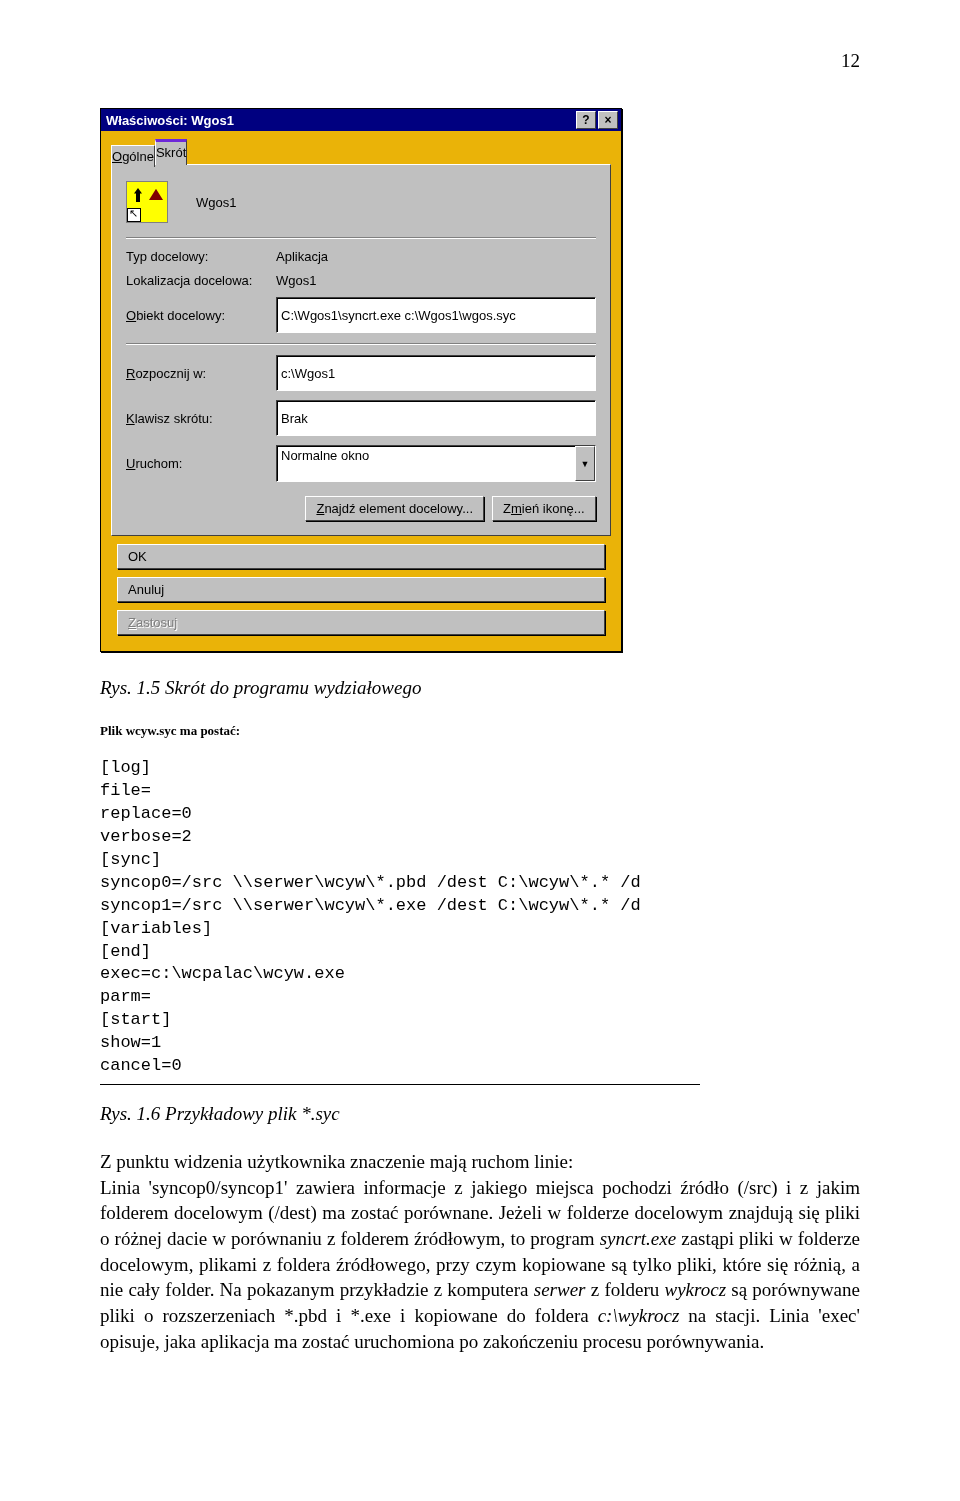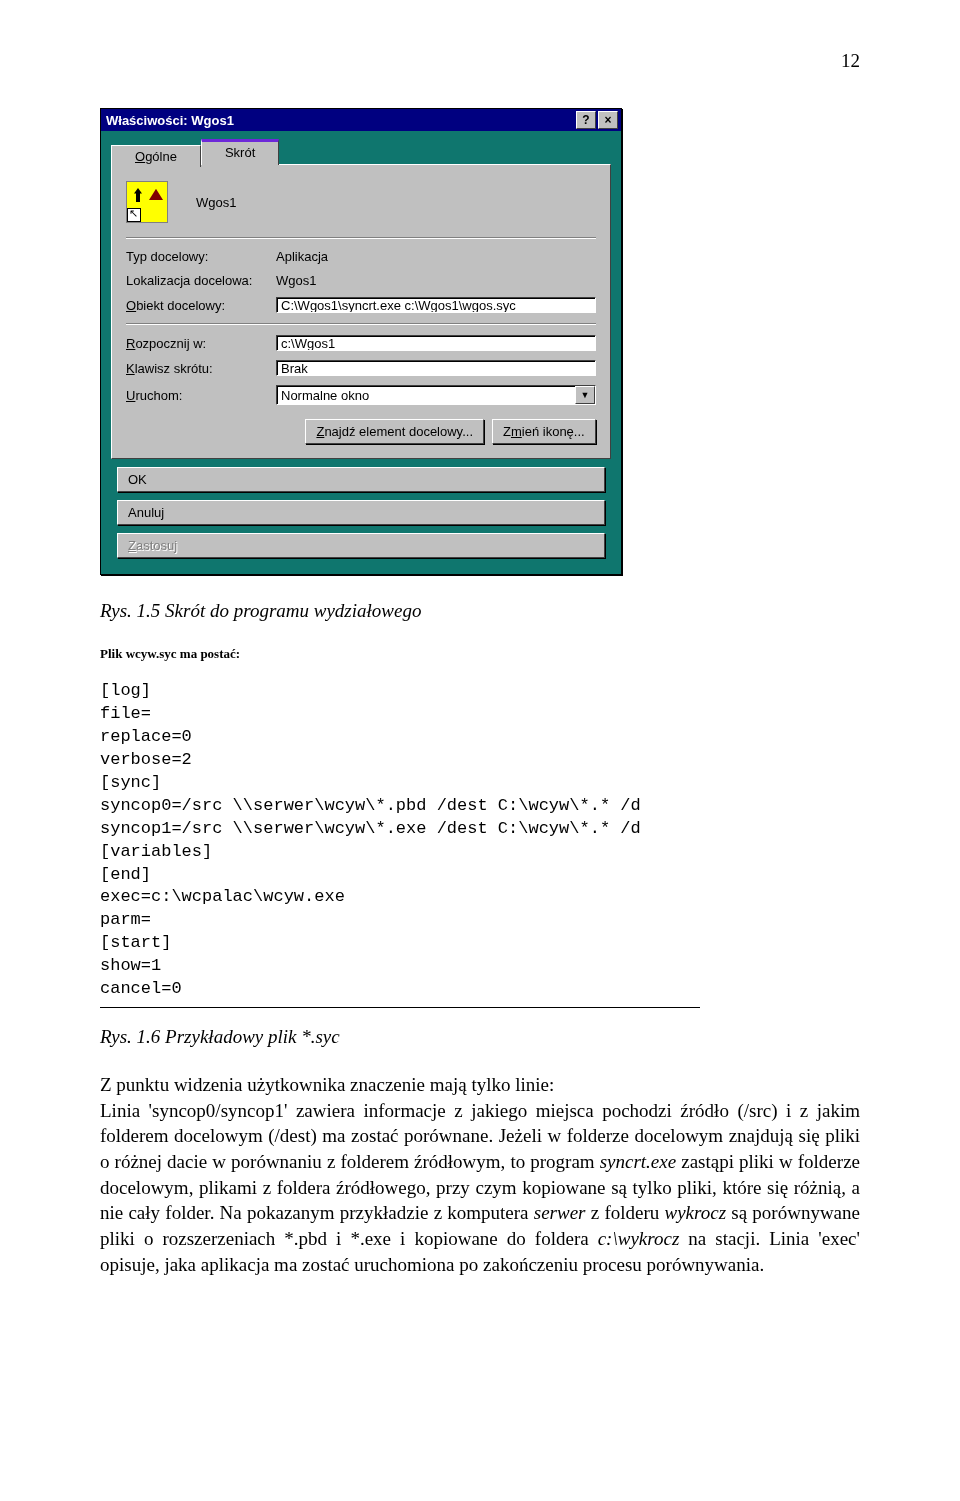--- a/index.html
+++ b/index.html
@@ -16,21 +16,21 @@
   .page-number {
     text-align: right;
     font-size: 19px;
     margin-bottom: 30px;
   }
   .dialog-wrap {
     margin-bottom: 25px;
   }
   .dialog {
     width: 520px;
-    background: #0f766e;
+    background: #eab308;
     border: 1px solid #000;
     font-family: "Tahoma","MS Sans Serif",sans-serif;
     font-size: 13px;
     color: #000;
     box-shadow: 1px 1px 0 #000;
     margin-top: 36px;
   }
   .titlebar {
     background: #000080;
     color: #fff;
@@ -61,21 +61,21 @@
     padding: 8px 10px 10px 10px;
   }
   .tabs {
     display: flex;
     align-items: flex-end;
     margin-bottom: -1px;
     position: relative;
     z-index: 2;
   }
   .tab {
-    padding: 3px 23px;
+    padding: 3px 0;
     background: #c0c0c0;
     border: 1px solid #808080;
     border-bottom: none;
     margin-right: 0;
     font-size: 13px;
     position: relative;
   }
   .tab.inactive {
     border-top-color: #fff;
     border-left-color: #fff;
@@ -169,34 +169,34 @@
     background: #fff;
     border: 1px solid #808080;
     border-top-color: #404040;
     border-left-color: #404040;
     border-right-color: #fff;
     border-bottom-color: #fff;
     box-shadow: inset 1px 1px 0 #000;
     padding: 2px 4px;
     font-size: 13px;
     font-family: "Tahoma","MS Sans Serif",sans-serif;
-    height: 16px;
+    height: 36px;
     box-sizing: border-box;
   }
   .select-box {
     flex: 1;
     display: flex;
     background: #fff;
     border: 1px solid #808080;
     border-top-color: #404040;
     border-left-color: #404040;
     border-right-color: #fff;
     border-bottom-color: #fff;
     box-shadow: inset 1px 1px 0 #000;
-    height: 20px;
+    height: 37px;
     box-sizing: border-box;
   }
   .select-box .sel-text {
     flex: 1;
     padding: 2px 4px;
     font-size: 13px;
   }
   .select-box .sel-btn {
     width: 18px;
     background: #c0c0c0;
@@ -349,16 +349,16 @@
 exec=c:\wcpalac\wcyw.exe
 parm=
 [start]
 show=1
 cancel=0</div>
   <hr class="code-hr">
 
   <div class="caption">Rys. 1.6 Przykładowy plik *.syc</div>
 
   <div class="justified">
-    <span>Z punktu widzenia użytkownika znaczenie mają tylko linie:</span><br>
+    <span>Z punktu widzenia użytkownika znaczenie mają ruchom linie:</span><br>
     <span>Linia 'syncop0/syncop1' zawiera informacje z jakiego miejsca pochodzi źródło (/src) i z jakim folderem docelowym (/dest) ma zostać porównane. Jeżeli w folderze docelowym znajdują się pliki o różnej dacie w porównaniu z folderem źródłowym, to program </span><i>syncrt.exe</i><span> zastąpi pliki w folderze docelowym, plikami z foldera źródłowego, przy czym kopiowane są tylko pliki, które się różnią, a nie cały folder. Na pokazanym przykładzie z komputera </span><i>serwer</i><span> z folderu </span><i>wykrocz</i><span> są porównywane pliki o rozszerzeniach *.pbd i *.exe i kopiowane do foldera </span><i>c:\wykrocz</i><span> na stacji. Linia 'exec' opisuje, jaka aplikacja ma zostać uruchomiona po zakończeniu procesu porównywania.</span>
   </div>
 </div>
 
 </body></html>

